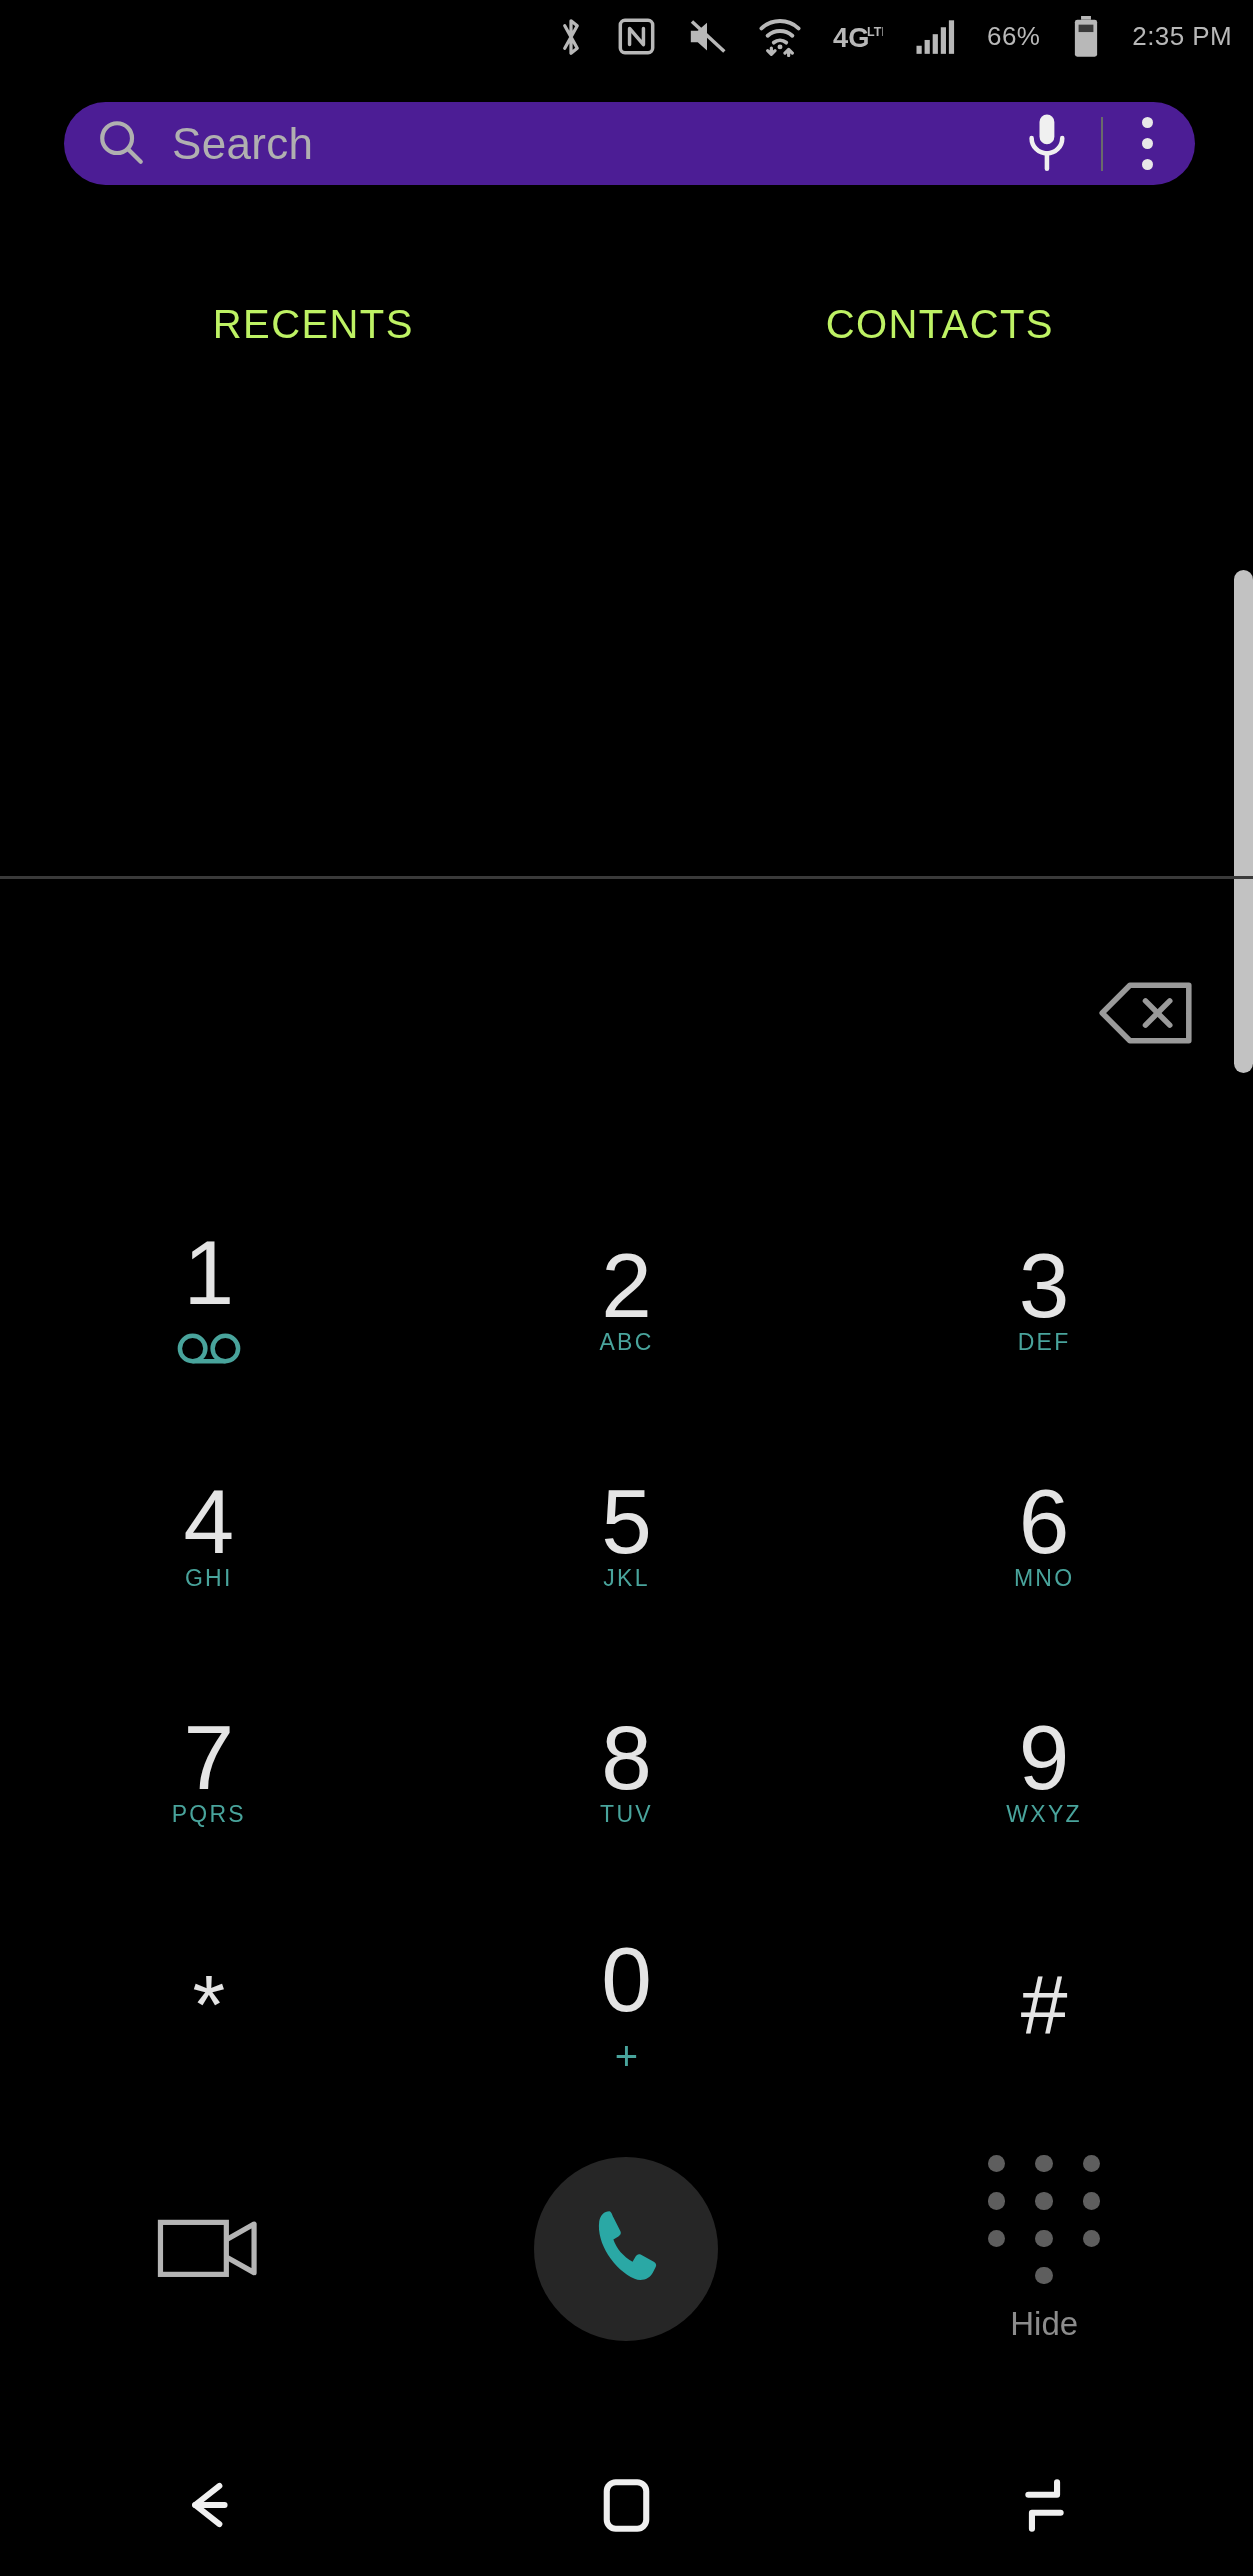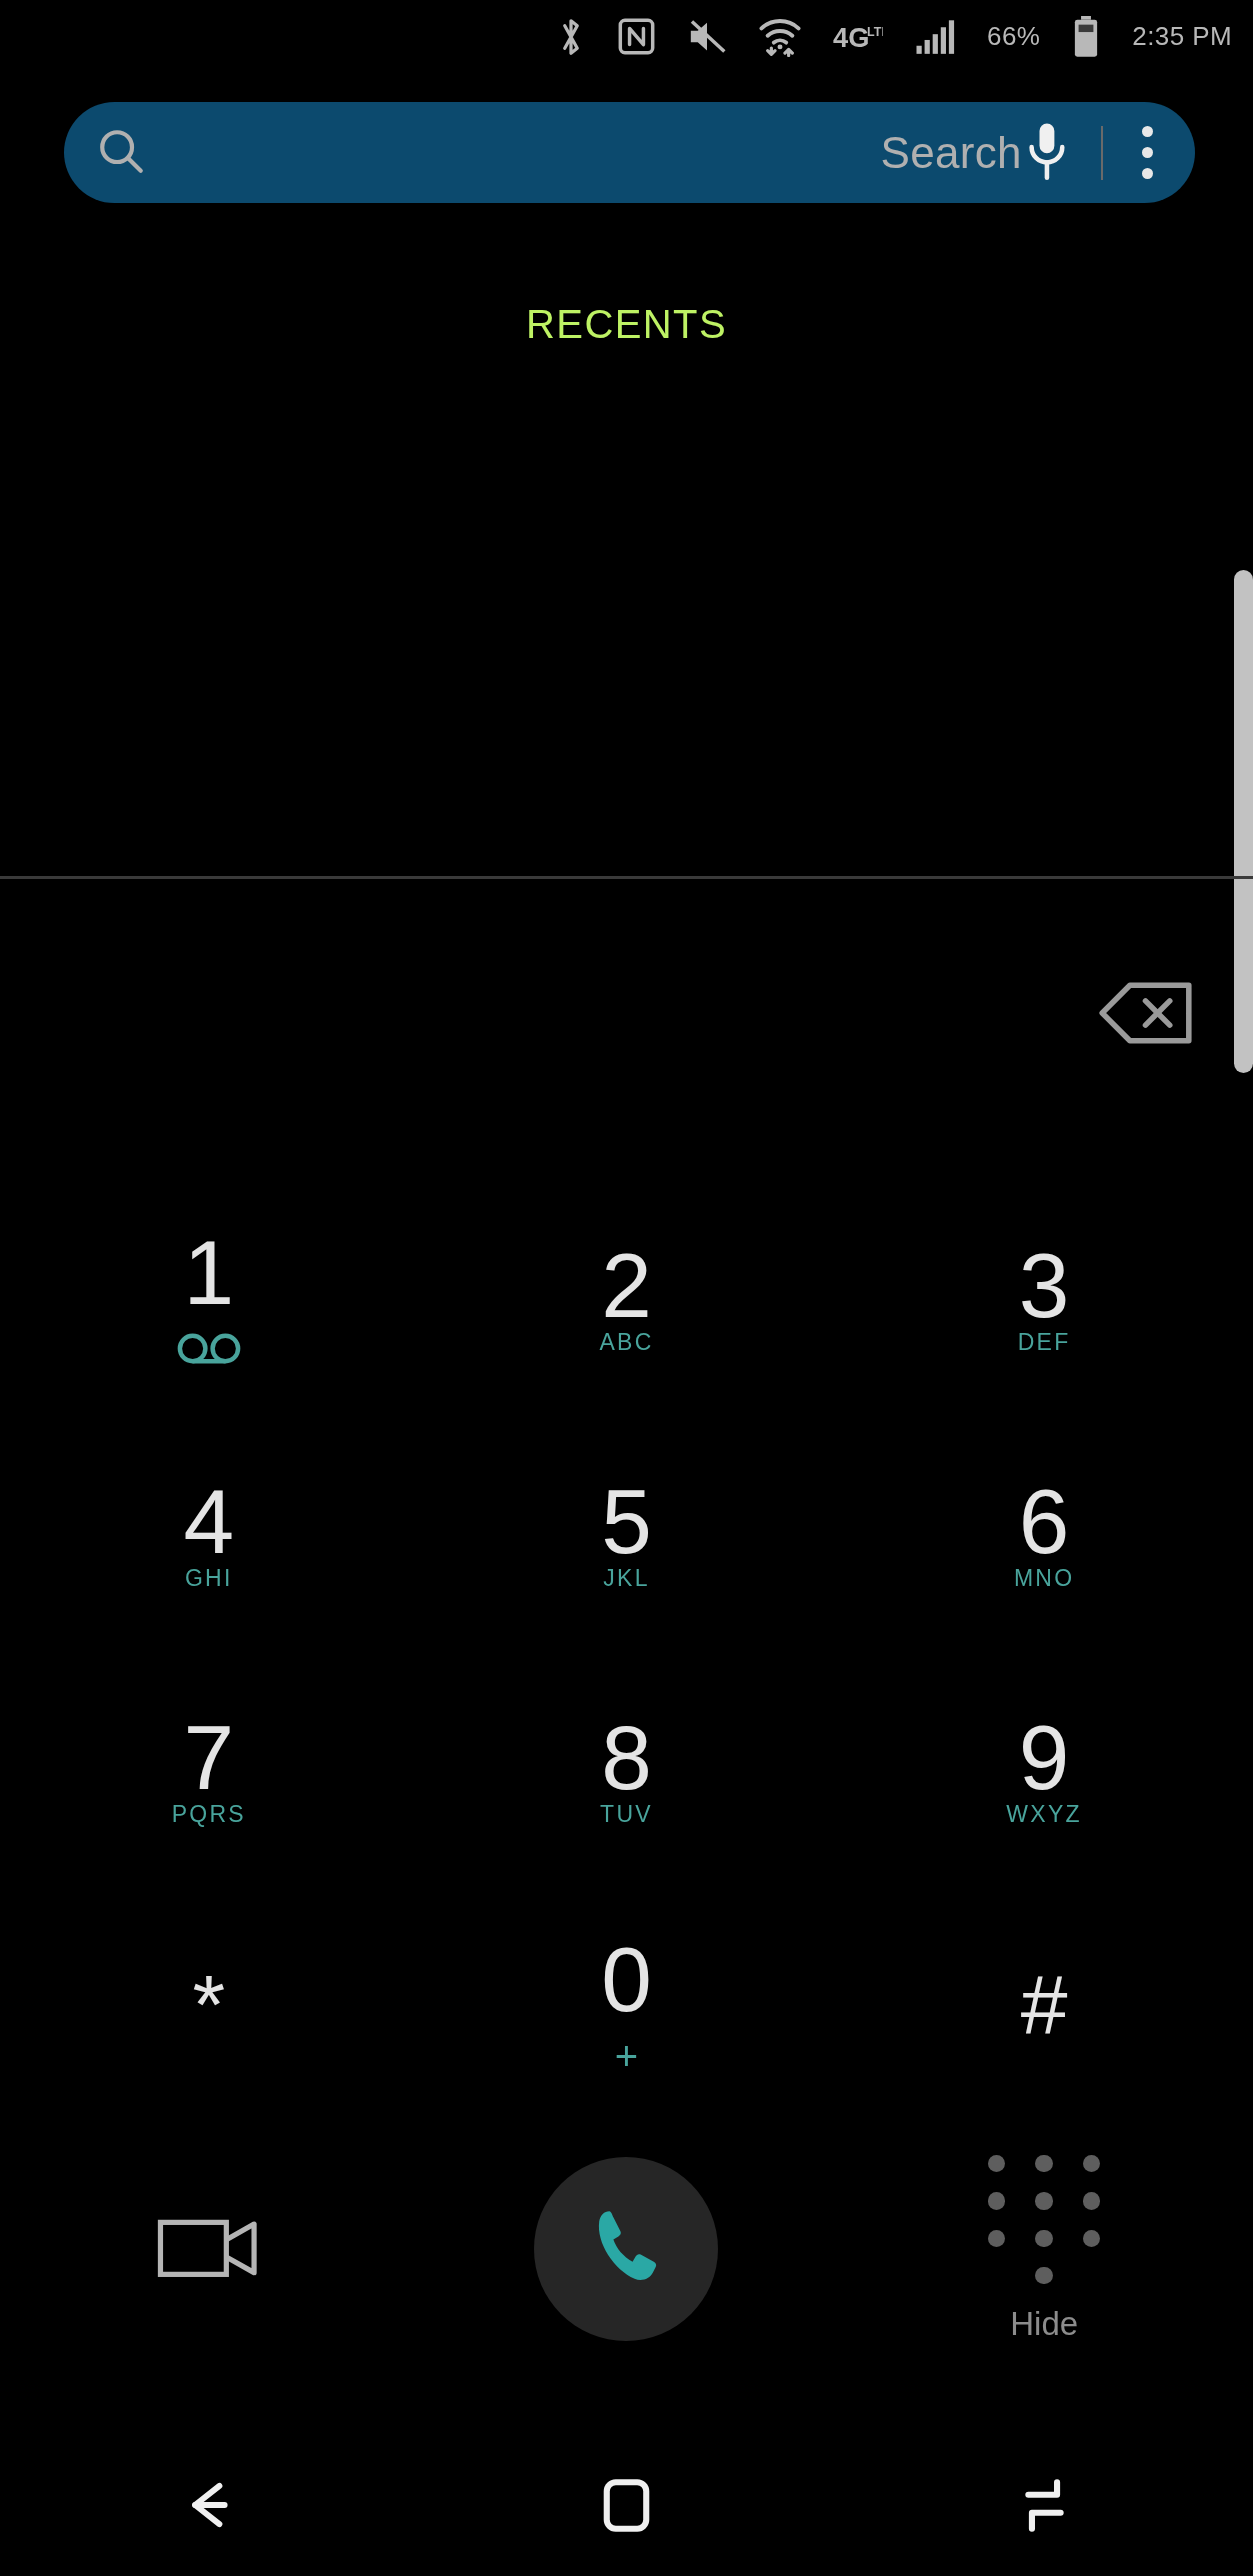--- a/index.html
+++ b/index.html
@@ -19,23 +19,23 @@
   }
   .sb-icon { display:flex; align-items:center; justify-content:center; }
   .sb-text {
     color:#b8b8b8; font-size:26px; letter-spacing:0.4px;
     font-family:"Liberation Sans", sans-serif;
   }
 
   
   #search-bar {
     position:absolute; left:64px; top:102px;
-    width:1131px; height:101px;
-    background:#0c4a6e; border-radius:57px;
-    display:flex; align-items:center; padding:0 33px;text-align:right;
+    width:1131px; height:83px;
+    background:#4c1d95; border-radius:57px;
+    display:flex; align-items:center; padding:0 33px;
   }
   #search-input-label {
     flex:1; color:#b0b0b0; font-size:44px; margin-left:26px;
     letter-spacing:0.3px;
   }
   #search-divider { width:2.6px; height:54px; background:#6a6a6a; margin:0 30px; }
   .dot3 { width:11.3px; height:11.3px; border-radius:50%; background:#e8e8e8; }
   #overflow-menu { display:flex; flex-direction:column; gap:9.6px; align-items:center; padding:0 8.7px; }
 
   
@@ -208,20 +208,23 @@
       <span class="dot3"></span>
       <span class="dot3"></span>
       <span class="dot3"></span>
     </span>
   </div>
 
   <div id="tabs">
     <div class="tab">
       <span>RECENTS</span>
     </div>
+    <div class="tab">
+      <span>CONTACTS</span>
+    </div>
   </div>
 
   <div id="list-area"></div>
   <div id="scrollbar"></div>
   <div id="divider"></div>
 
   <div id="number-display" style="position:absolute;top:949px;left:104px;width:957px;height:104px;">
     <span style="color:#e4e4e4;font-size:75px;"></span>
   </div>
 

